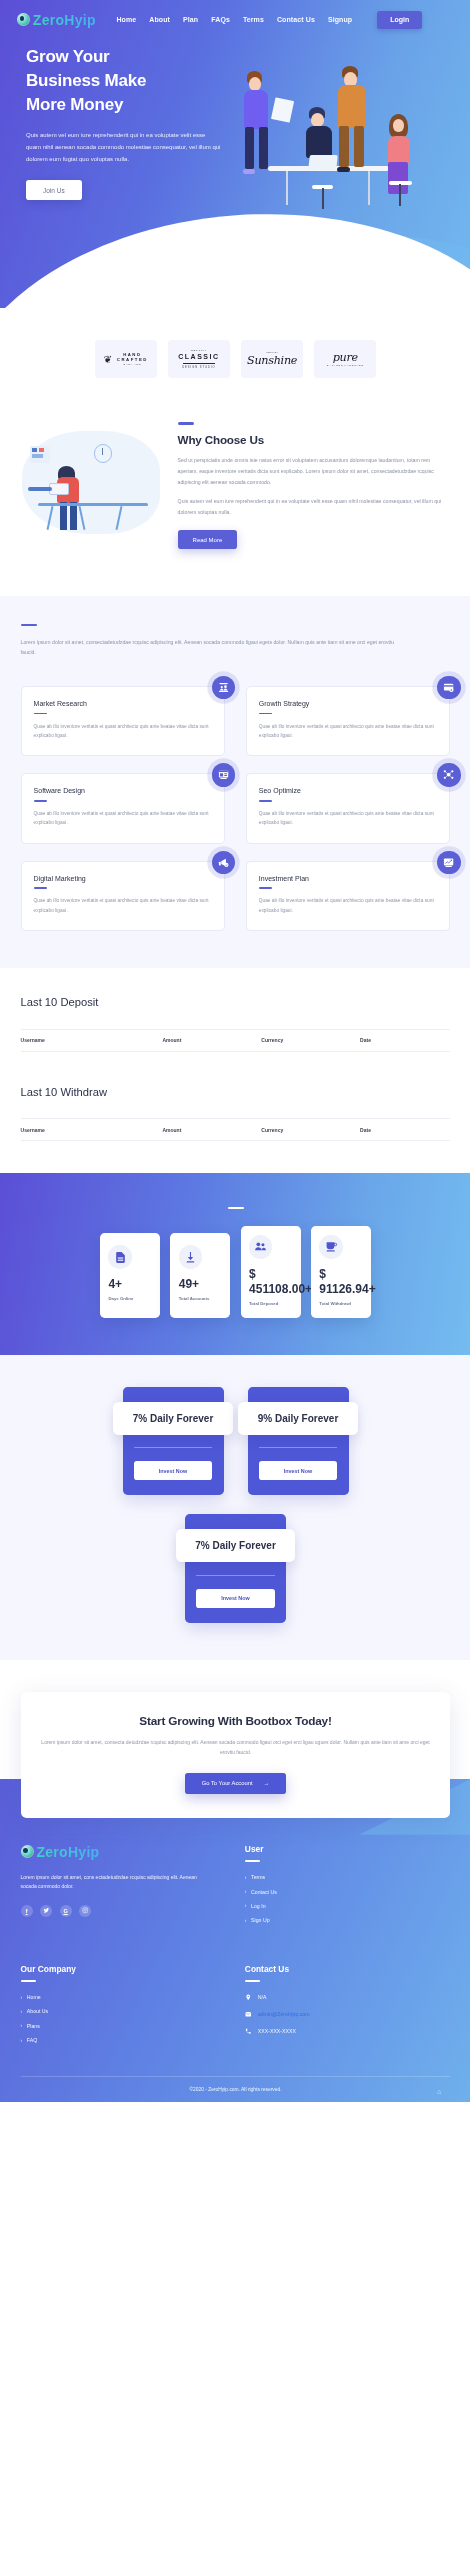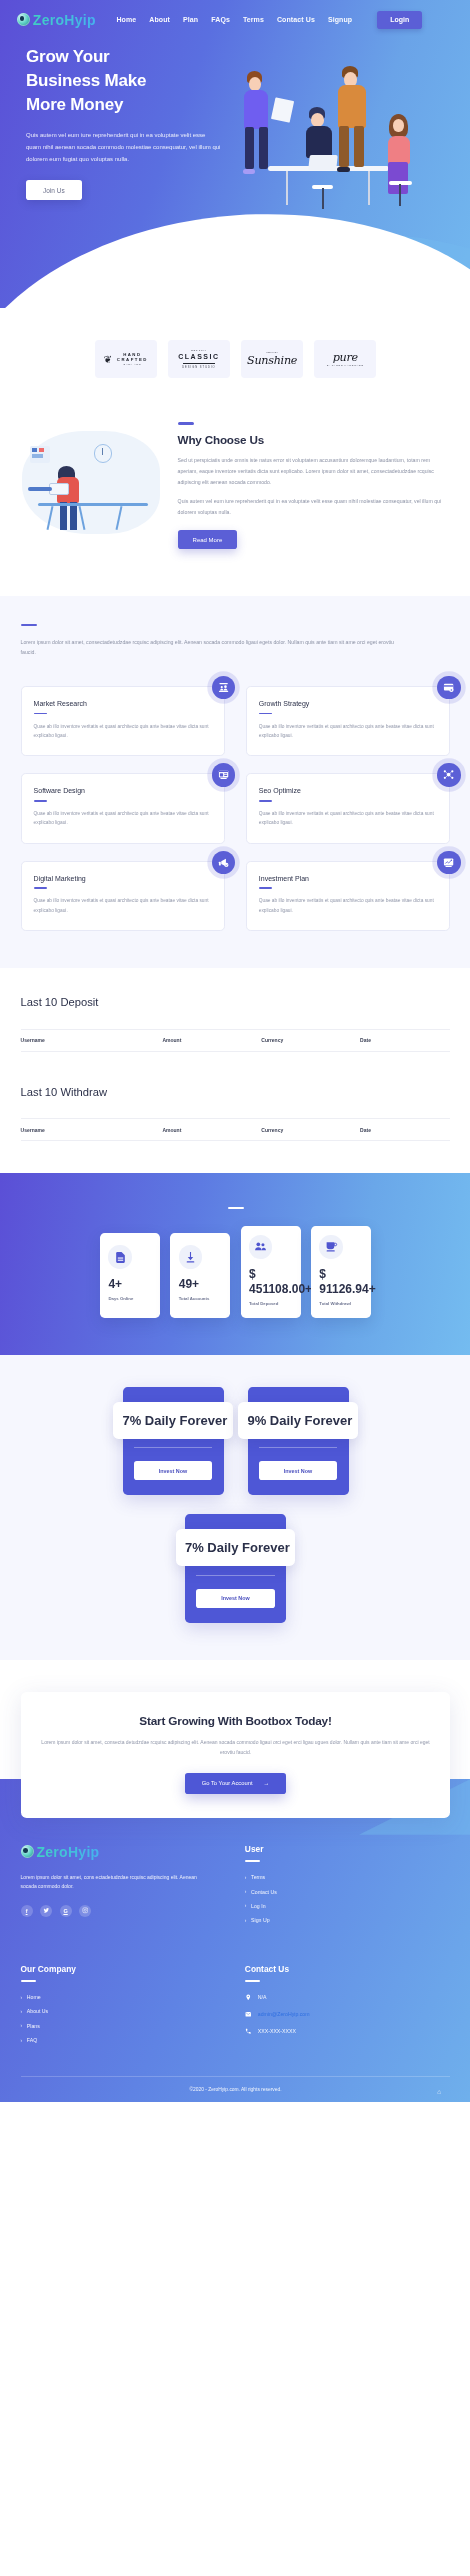--- a/index.html
+++ b/index.html
@@ -201,22 +201,22 @@
   .plans{background:#f6f7fe;padding:32px 20.6px 37px 20.6px;}
   .plan-row{display:flex;justify-content:center;gap:24px;}
   .plan{width:101px;position:relative;}
   .plan-body{
     background:#4e57d6;border-radius:4.7px;padding:37px 11.2px 15px 11.2px;
     box-shadow:0 5.6px 17px rgba(60,60,170,.18);
   }
   .plan.featured .plan-body{background:#fff;}
   .plan-head{
     position:absolute;left:-9.3px;right:-9.3px;top:15px;background:#fff;
-    border-radius:5.6px;padding:11.2px 5.6px;text-align:right;
-    font-size:13px;font-weight:bold;color:#2b3049;
+    border-radius:5.6px;padding:11.2px 5.6px;text-align:center;
+    font-size:10px;font-weight:bold;color:#2b3049;
     box-shadow:0 4.7px 13px rgba(50,50,130,.13);
   }
   .plan.featured .plan-head{background:#4e57d6;color:#fff;}
   .plan-feat{display:flex;gap:4.7px;align-items:flex-start;font-size:5px;line-height:1.72;}
   .plan-feat .tick{font-size:5.6px;line-height:1.4;}
   .plan-body .plan-feat{color:#e3e5fb;}
   .plan.featured .plan-body .plan-feat{color:#7d8399;}
   .plan-sep{height:0.9px;background:rgba(255,255,255,.35);margin:15px 0 13px 0;}
   .plan.featured .plan-sep{background:#e9ebf4;}
   .btn-invest{

